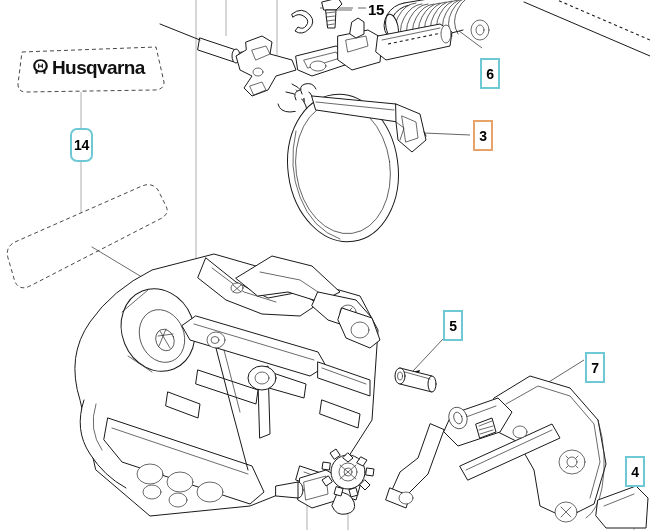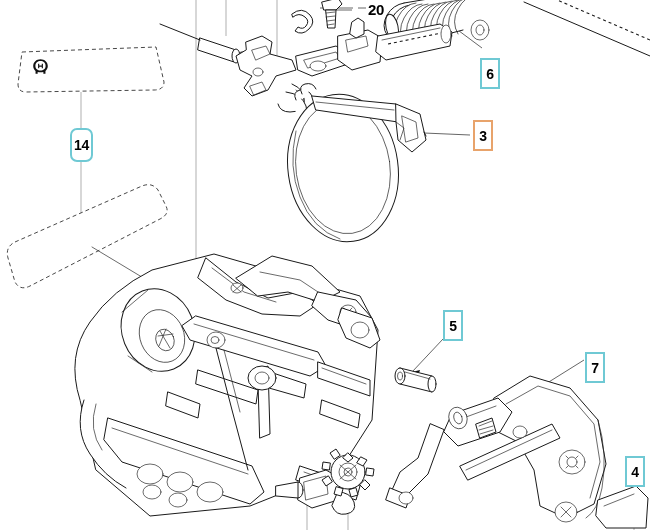--- a/index.html
+++ b/index.html
@@ -337,30 +337,30 @@
       <svg width="17" height="17" viewBox="0 0 24 24">
         <path d="M12 1.6 C6.2 1.6 1.7 5.6 1.7 11.3 C1.7 14.3 3.0 16.7 5.0 18.2
                  L5.0 22.4 L8.0 22.4 L8.0 19.6 C9.2 20.0 10.6 20.2 12 20.2
                  C13.4 20.2 14.8 20.0 16.0 19.6 L16.0 22.4 L19.0 22.4 L19.0 18.2
                  C21.0 16.7 22.3 14.3 22.3 11.3 C22.3 5.6 17.8 1.6 12 1.6 Z
                  M12 4.4 C16.0 4.4 19.2 7.1 19.2 11.2 C19.2 15.2 16.0 17.6 12 17.6
                  C8.0 17.6 4.8 15.2 4.8 11.2 C4.8 7.1 8.0 4.4 12 4.4 Z" fill="#111"></path>
         <path d="M8.6 8.0 L10.2 8.0 L10.2 10.6 L13.8 10.6 L13.8 8.0 L15.4 8.0
                  L15.4 14.6 L13.8 14.6 L13.8 12.2 L10.2 12.2 L10.2 14.6 L8.6 14.6 Z" fill="#111"></path>
       </svg>
-    </span>
+    </span><span>Husqvarna</span>
   </div>
 
   <div class="callout" style="left:70px; top:128px; width:23px; height:34px;border-radius:7px;">14</div>
 
   <div class="callout" style="left:480px; top:58px; width:20px; height:31px;">6</div>
 
   <div class="callout accent" style="left:473px; top:120px; width:20px; height:31px;">3</div>
 
-  <div class="callout bare" style="left:365px; top:-1px; width:22px; height:20px;">20</div>
+  <div class="callout bare" style="left:365px; top:-1px; width:22px; height:20px;">15</div>
 
   <div class="callout" style="left:443px; top:310px; width:20px; height:31px;">5</div>
 
   <div class="callout" style="left:585px; top:352px; width:20px; height:31px;">7</div>
 
   <div class="callout" style="left:625px; top:456px; width:20px; height:31px;">4</div>
 
 </div>
 
 </body></html>

